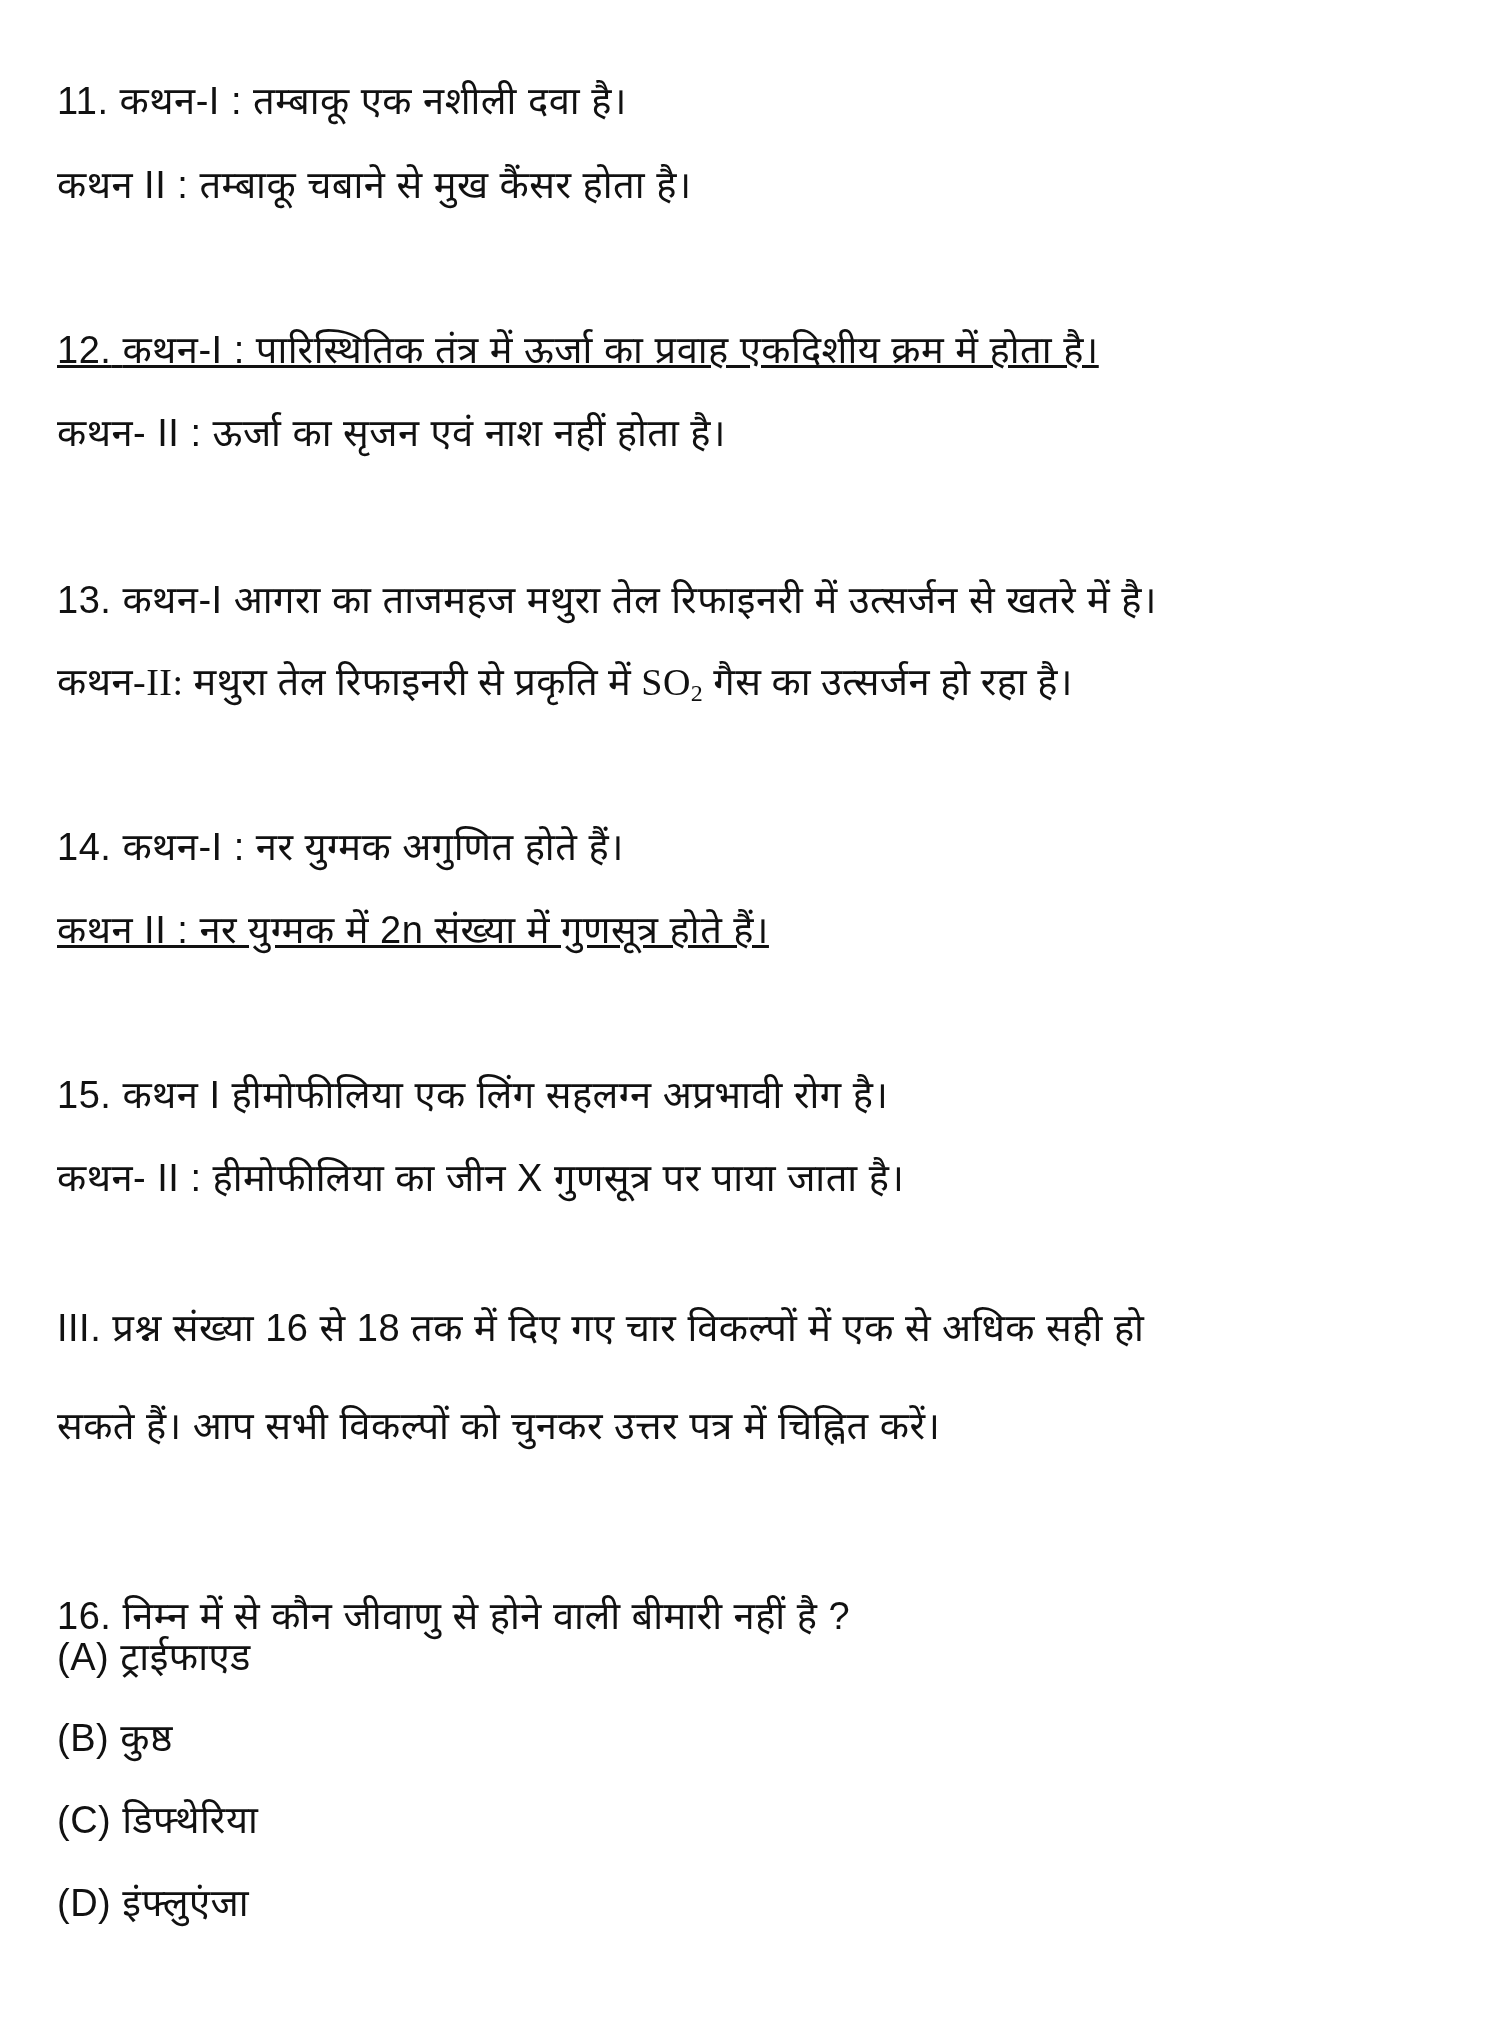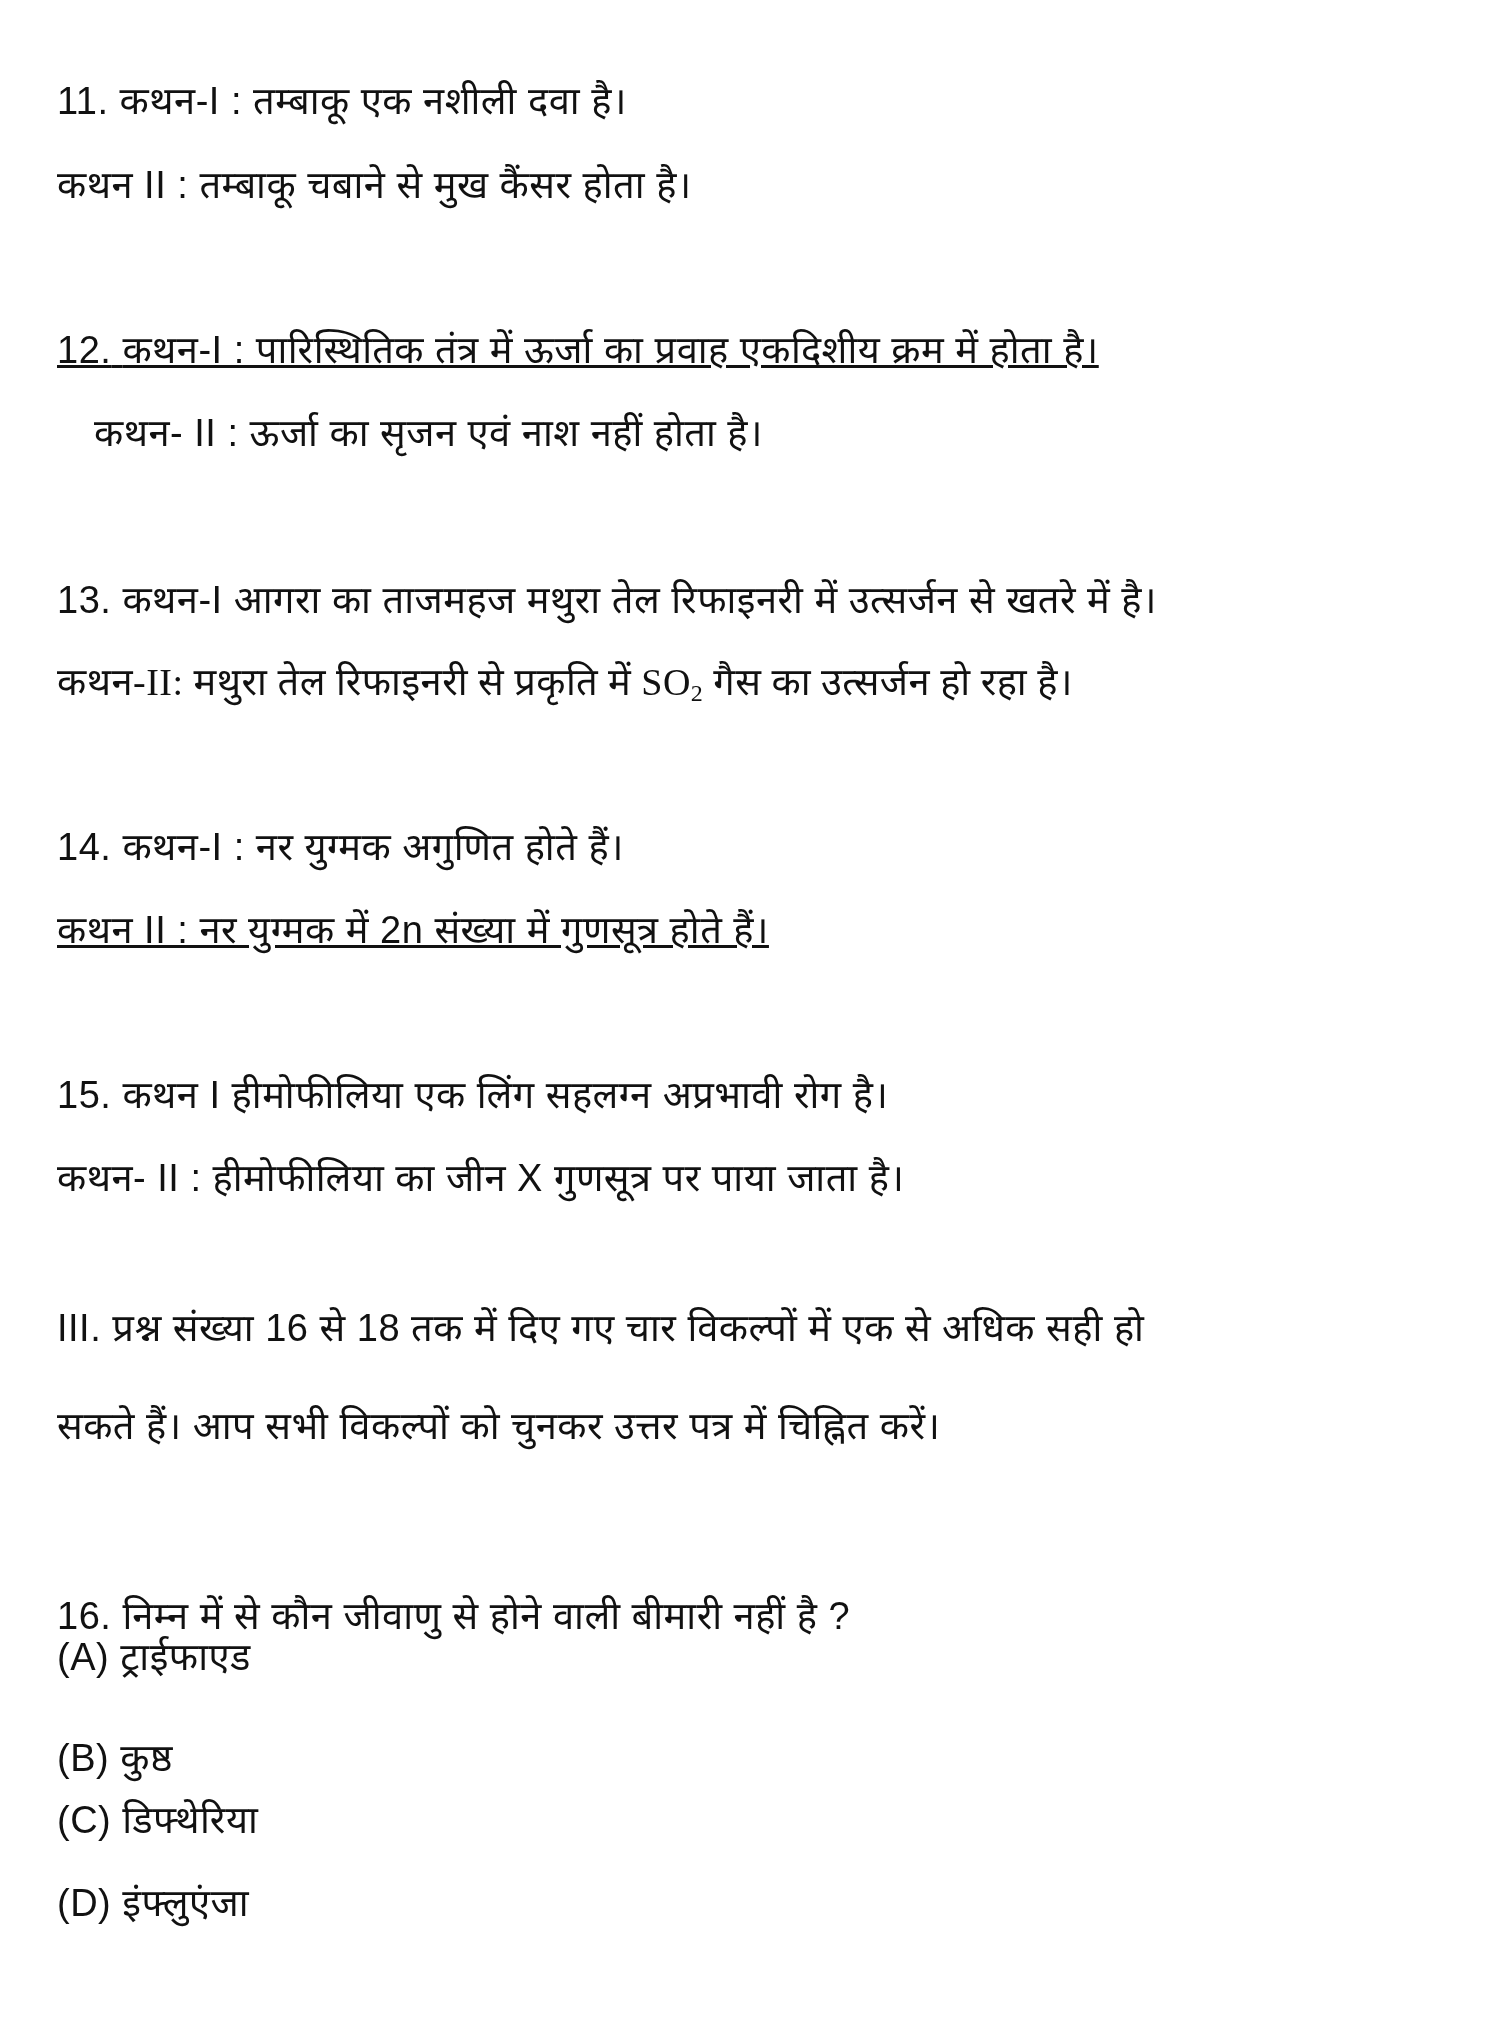--- a/index.html
+++ b/index.html
@@ -23,21 +23,21 @@
     <span>कथन-I : तम्बाकू एक नशीली दवा है।</span>
   </div>
   <div class="line" style="top:160px;text-align:right;">कथन II : तम्बाकू चबाने से मुख कैंसर होता है।</div>
 </div>
 
 <div>
   <div class="line" style="top:325px;text-decoration:underline;">
     <span>12.</span>
     <span>कथन-I : पारिस्थितिक तंत्र में ऊर्जा का प्रवाह एकदिशीय क्रम में होता है।</span>
   </div>
-  <div class="line" style="top:408px;margin-left:37px;">कथन- II : ऊर्जा का सृजन एवं नाश नहीं होता है।</div>
+  <div class="line" style="top:408px;">कथन- II : ऊर्जा का सृजन एवं नाश नहीं होता है।</div>
 </div>
 
 <div>
   <div class="line" style="top:575px;">
     <span>13.</span>
     <span>कथन-I आगरा का ताजमहज मथुरा तेल रिफाइनरी में उत्सर्जन से खतरे में है।</span>
   </div>
   <div class="line" style="top:657px;font-family:Liberation Serif, serif;">
     <span>कथन-II: मथुरा तेल रिफाइनरी से प्रकृति में SO</span><sub>2</sub><span> गैस का उत्सर्जन हो रहा है।</span>
   </div>
@@ -60,16 +60,16 @@
 </div>
 
 <div>
   <div class="line" style="top:1303px;">III. प्रश्न संख्या 16 से 18 तक में दिए गए चार विकल्पों में एक से अधिक सही हो</div>
   <div class="line" style="top:1385px;margin-top:16px;">सकते हैं। आप सभी विकल्पों को चुनकर उत्तर पत्र में चिह्नित करें।</div>
 </div>
 
 <div>
   <div class="line" style="top:1547px;margin-top:44px;">16. निम्न में से कौन जीवाणु से होने वाली बीमारी नहीं है ?</div>
   <div class="line" style="top:1632px;">(A) ट्राईफाएड</div>
-  <div class="line" style="top:1713px;margin-top:20px;">(B) कुष्ठ</div>
+  <div class="line" style="top:1713px;">(B) कुष्ठ</div>
   <div class="line" style="top:1795px;">(C) डिफ्थेरिया</div>
   <div class="line" style="top:1878px;">(D) इंफ्लुएंजा</div>
 </div>
 
 </body></html>

